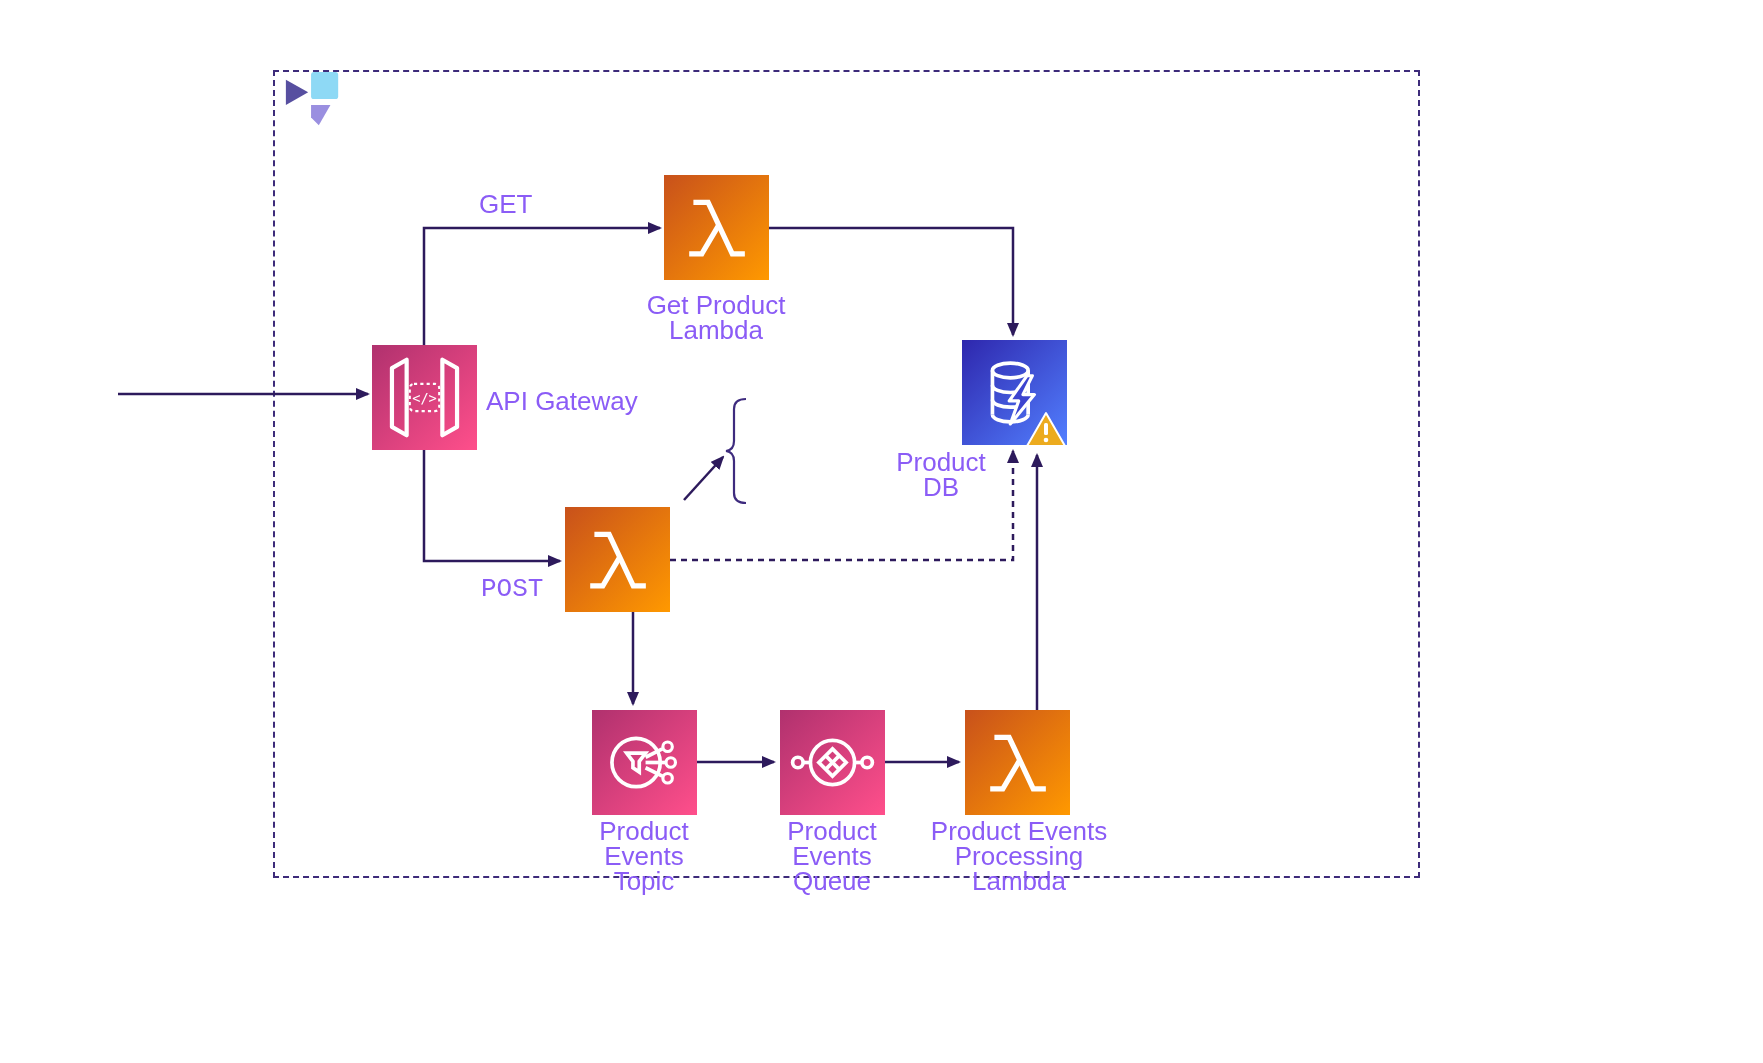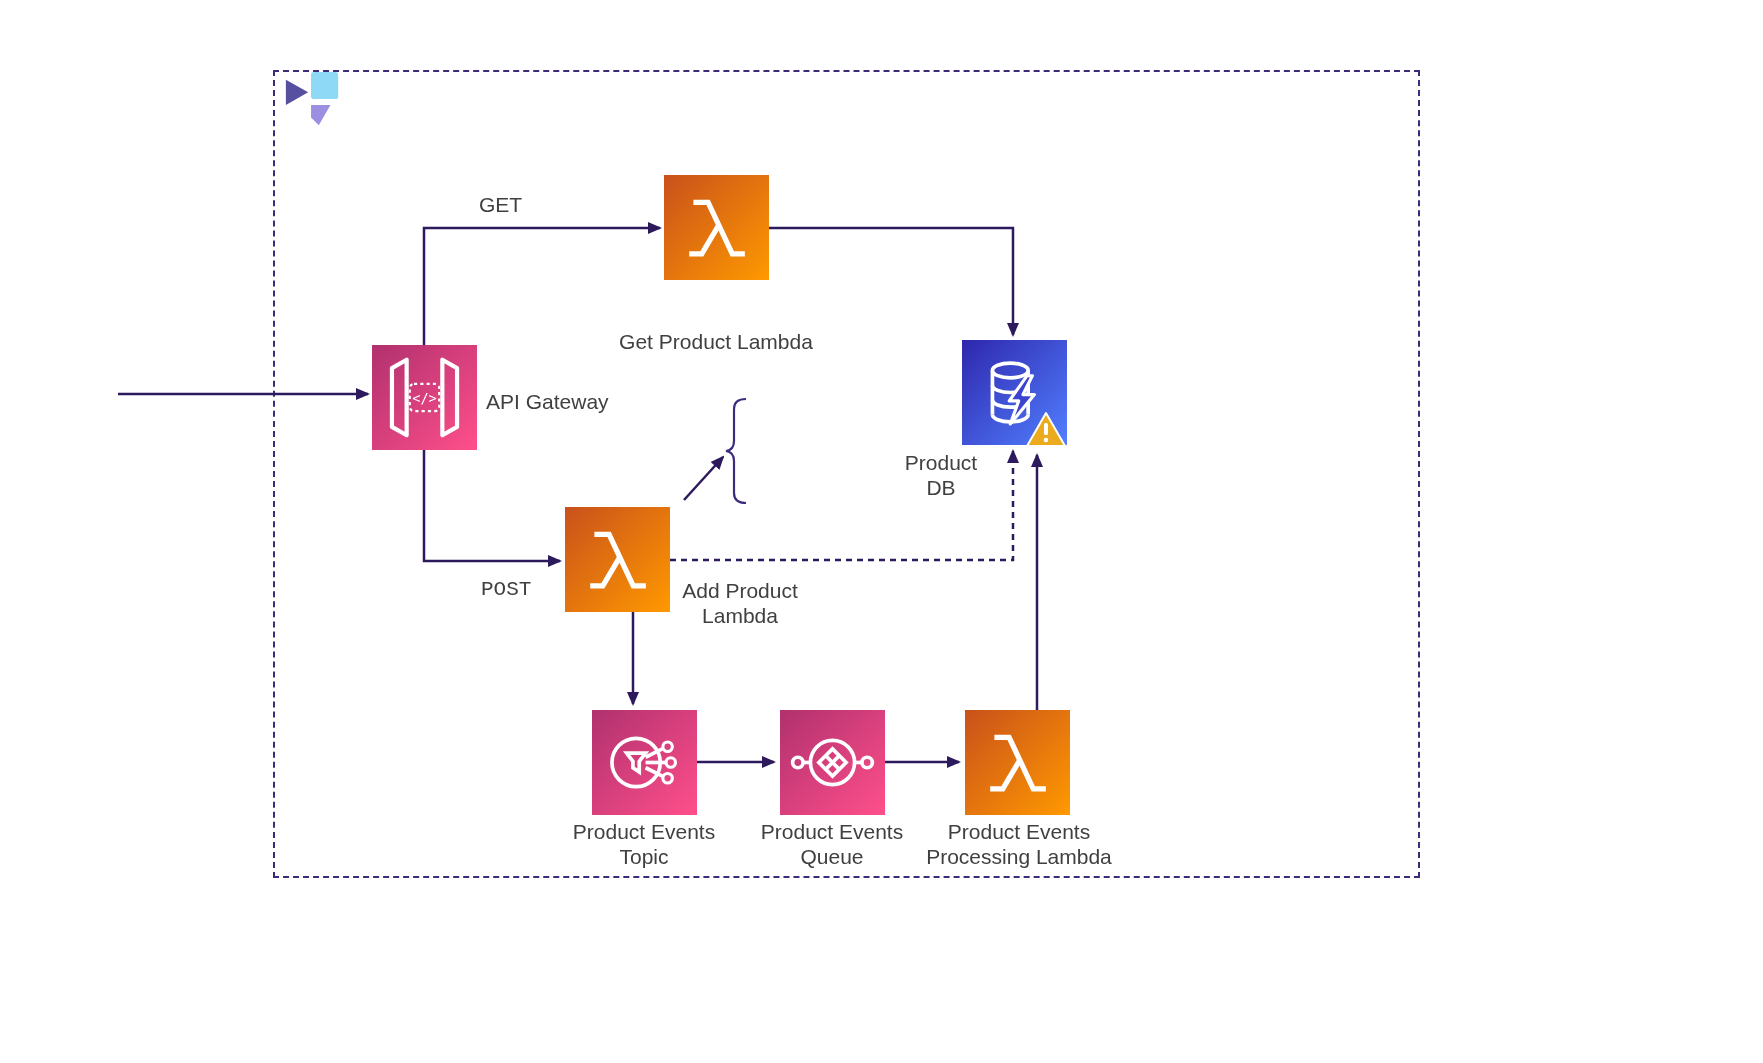--- a/index.html
+++ b/index.html
@@ -7,21 +7,21 @@
   body { font-family:"Liberation Sans","DejaVu Sans",sans-serif; }
   .canvas { position:relative; width:1763px; height:1063px; background:#ffffff; overflow:hidden; }
   .frame { position:absolute; left:273px; top:70px; width:1147px; height:808px;
            border:2px dashed #3d2b7a; }
   .logo { position:absolute; left:282px; top:70px; width:62px; height:68px; }
   .node { position:absolute; width:105px; height:105px; }
   .node svg { width:100%; height:100%; display:block; }
   .grad-orange { background:linear-gradient(135deg,#c8511b 0%,#ff9900 100%); }
   .grad-pink   { background:linear-gradient(135deg,#b0316e 0%,#ff4f8b 100%); }
   .grad-blue   { background:linear-gradient(135deg,#2e27ad 0%,#527fff 100%); }
-  .label { position:absolute; color:#404040; font-size:21px; line-height:25px;
+  .label { position:absolute; color:#8b5cf6; font-size:26px; line-height:25px;
            white-space:pre-line; }
   .center { text-align:center; }
   .edges { position:absolute; left:0; top:0; width:1763px; height:1063px; }
   .edges line, .edges polyline { stroke:#2d1a5c; stroke-width:2.5; fill:none; }
   .edges .dashed { stroke-dasharray:6 5; }
   .edges .brace { stroke:#3e2b7e; stroke-width:2.2; fill:none; }
   .warning { position:absolute; left:1024px; top:410px; width:44px; height:40px; }
   .warning svg { width:100%; height:100%; display:block; }
 </style>
 </head>
@@ -71,21 +71,21 @@
   <div class="label" style="left:486px; top:389px;text-align:right;">API Gateway</div>
 
   <div class="node grad-orange" style="left:664px; top:175px;">
     <svg viewBox="0 0 100 100">
       <g fill="none" stroke="#ffffff" stroke-width="5">
         <path d="M28 26 H42 L65 75 H77"></path>
         <path d="M52 48 L36 75 H24"></path>
       </g>
     </svg>
   </div>
-  <div class="label center" style="left:616px; top:293px; width:200px;margin-top:36px;">Get Product Lambda</div>
+  <div class="label center" style="left:616px; top:293px; width:200px;">Get Product Lambda</div>
 
   <div class="label" style="left:479px; top:192px;">GET</div>
   <div class="label" style="left:481px; top:577px;font-family:Liberation Mono, monospace;">POST</div>
 
   <div class="node grad-blue" style="left:962px; top:340px;">
     <svg viewBox="0 0 100 100">
       <g fill="none" stroke="#ffffff" stroke-width="3.5">
         <ellipse cx="46" cy="29" rx="17" ry="7"></ellipse>
         <path d="M29 29 V71"></path>
         <path d="M63 29 V71"></path>
@@ -108,22 +108,20 @@
 
 
   <div class="node grad-orange" style="left:565px; top:507px;">
     <svg viewBox="0 0 100 100">
       <g fill="none" stroke="#ffffff" stroke-width="5">
         <path d="M28 26 H42 L65 75 H77"></path>
         <path d="M52 48 L36 75 H24"></path>
       </g>
     </svg>
   </div>
-  <div class="label center" style="left:665px; top:578px; width:150px;">Add Product
-Lambda</div>
 
   <div class="node grad-pink" style="left:592px; top:710px;">
     <svg viewBox="0 0 100 100">
       <g fill="none" stroke="#ffffff" stroke-width="3.5">
         <circle cx="42" cy="50" r="23"></circle>
         <path d="M33 41 H51 L45 49 V59 L39 55 V49 Z"></path>
         <path d="M51 45 L67 37"></path>
         <path d="M51 50 H70"></path>
         <path d="M51 55 L67 63"></path>
       </g>

